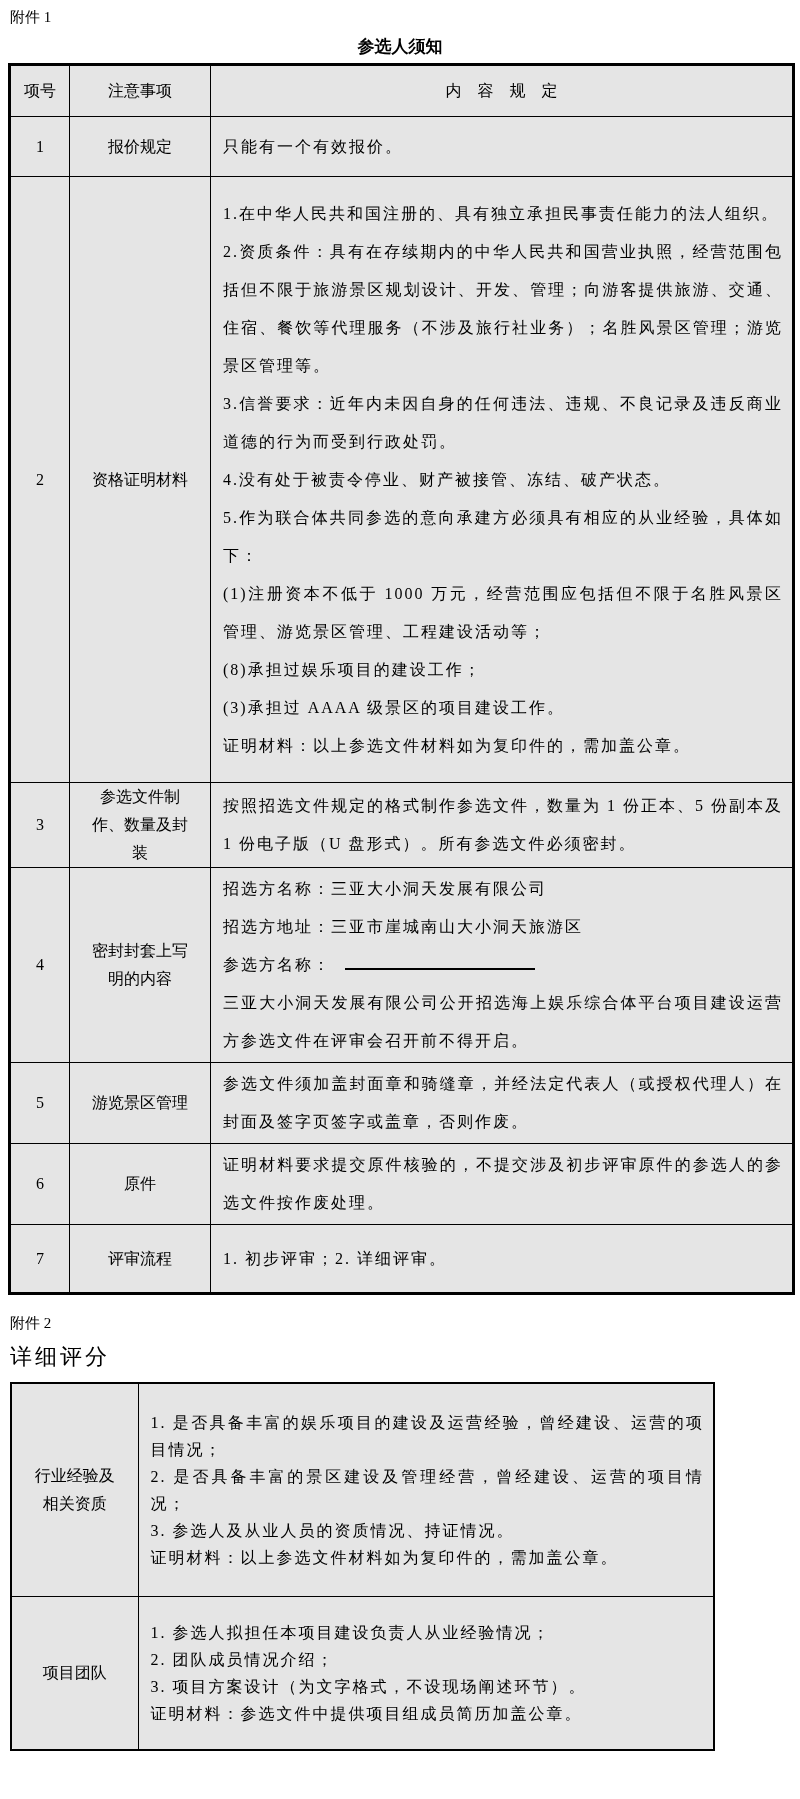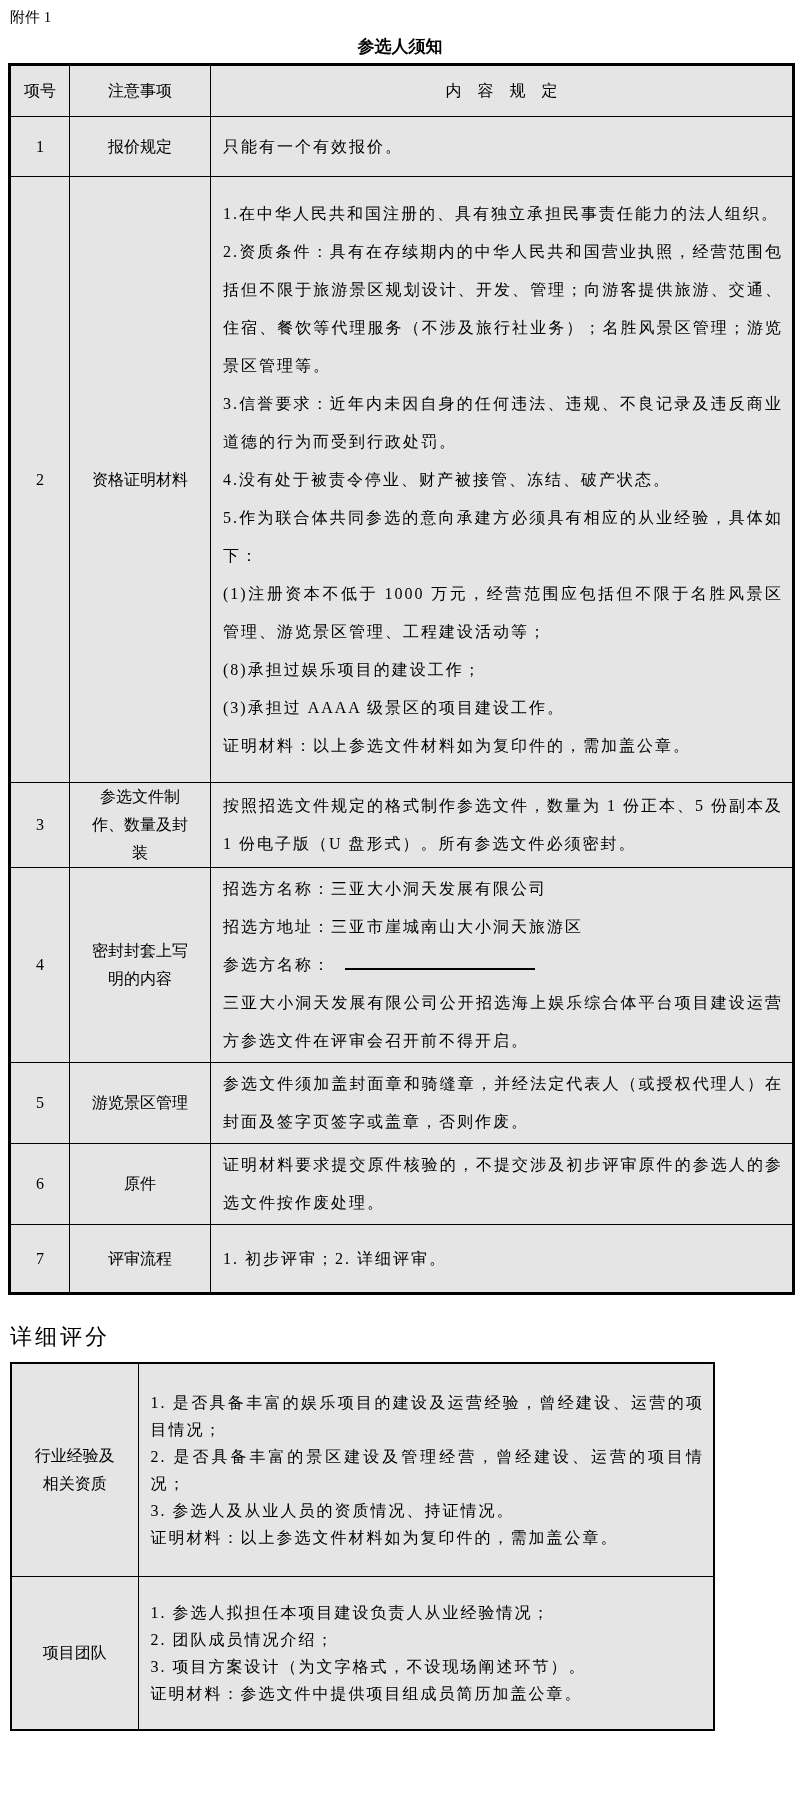--- a/index.html
+++ b/index.html
@@ -105,20 +105,21 @@
       <td class="c-no">7</td>
       <td class="c-item">评审流程</td>
       <td class="c-content">
         <div class="para">1. 初步评审；2. 详细评审。</div>
       </td>
     </tr>
   </tbody>
     </table>
 
   <div class="gap-after-t1"></div>
+  <div class="att-label">附件 2</div>
   <div class="doc-title2">详细评分</div>
 
   <table class="t2">
     <colgroup>
         <col style="width:127px">
         <col style="width:576px">
       </colgroup>
     <tbody>
     <tr style="height:213px">
       <td class="c-item">行业经验及

